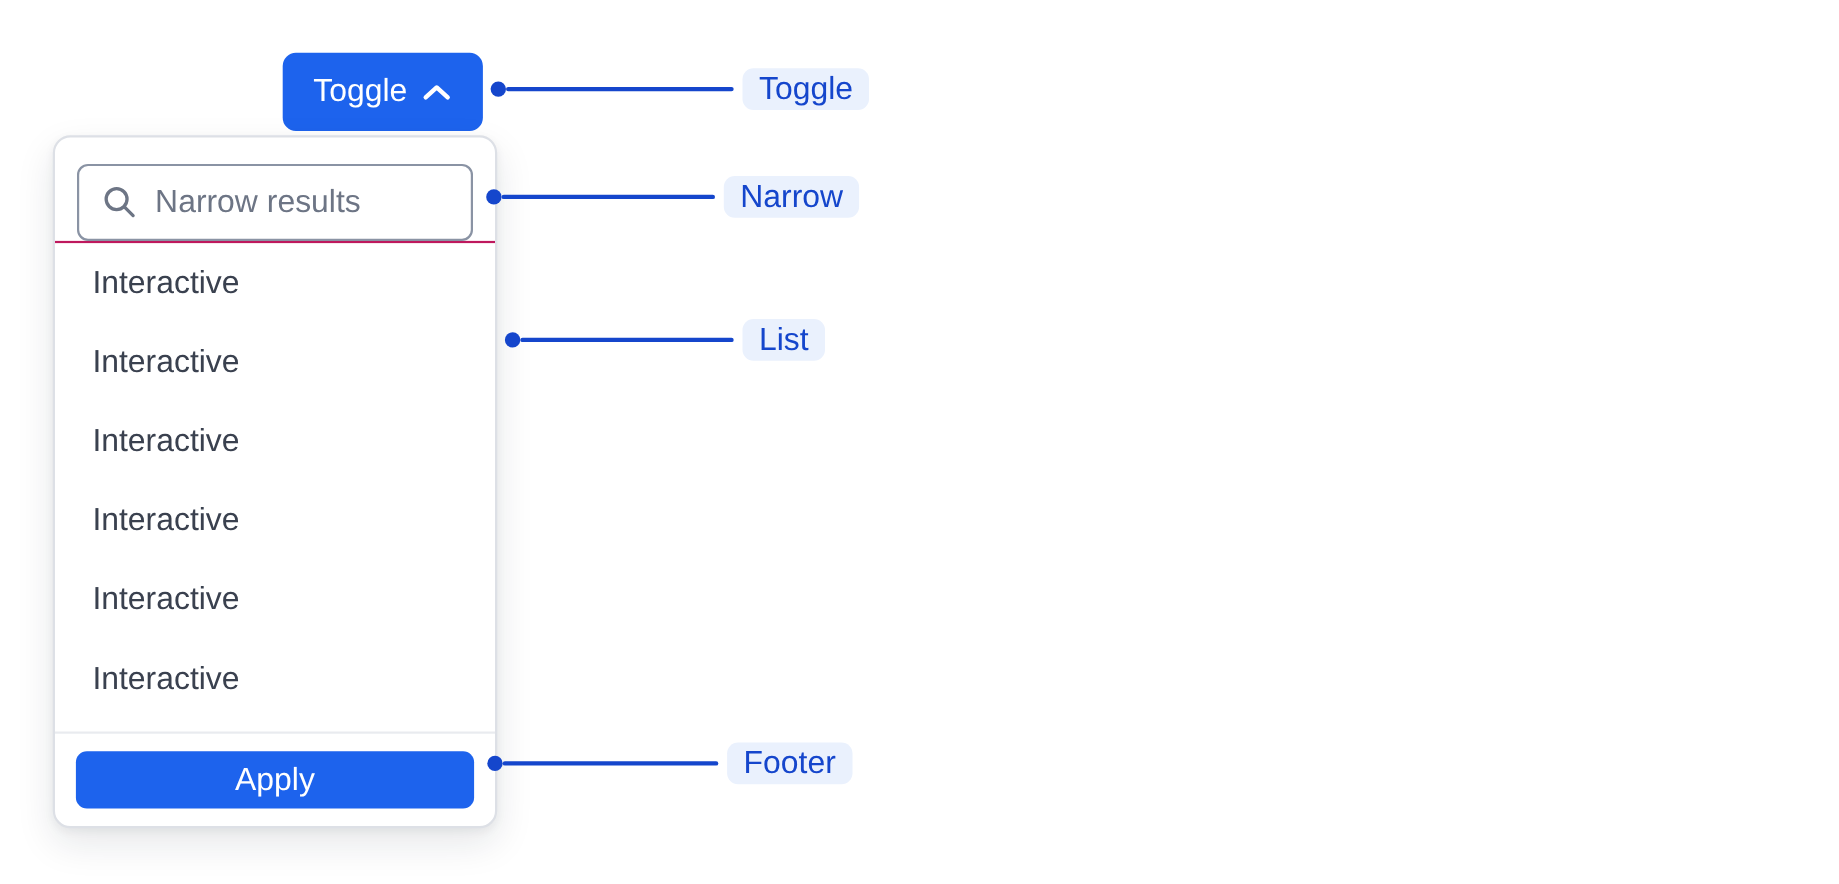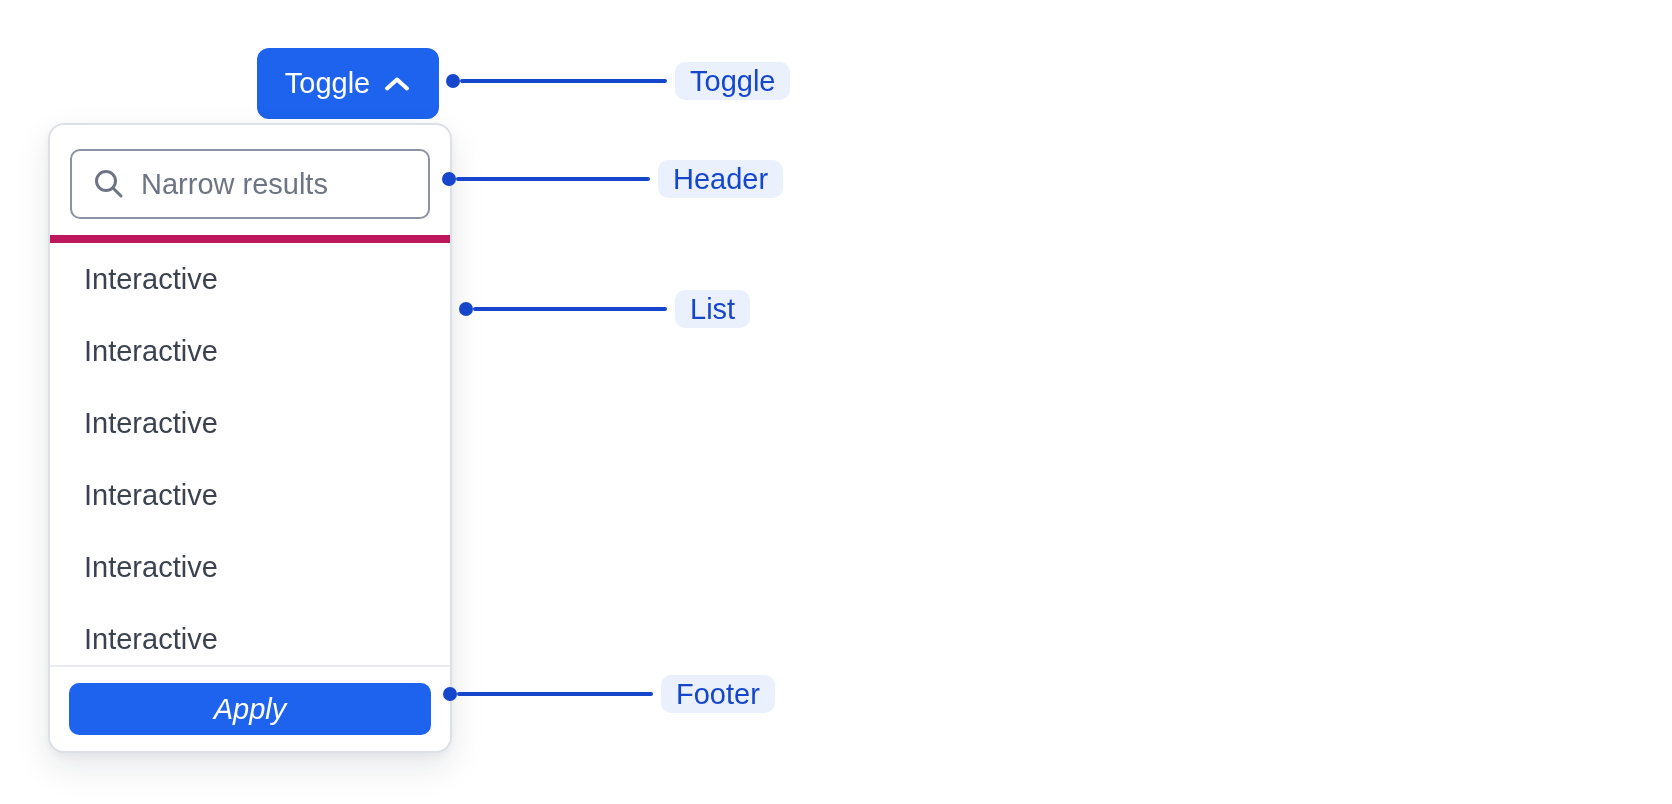--- a/index.html
+++ b/index.html
@@ -37,22 +37,22 @@
     width: 404px; height: 630px;
     background: #ffffff;
     border: 2px solid #dde0e6;
     border-radius: 16px;
     box-shadow: 0 14px 34px rgba(23, 32, 48, 0.10), 0 3px 8px rgba(23,32,48,0.05);
     display: flex;
     flex-direction: column;
     overflow: hidden;
   }
   .panel-header {
-    padding: 24px 20px 16px 20px;
-    border-bottom: 8px solid #be185d;
+    padding: 24px 20px 0 20px;
+    border-bottom: 2px solid #be185d;
     flex: 0 0 auto;
   }
   .search-box {
     height: 70px;
     border: 2px solid #8a93a4;
     border-radius: 10px;
     display: flex;
     align-items: center;
     padding: 0 18px 0 20px;
     gap: 15px;
@@ -98,21 +98,20 @@
     width: 100%;
     height: 52px;
     background: #1d63ed;
     color: #ffffff;
     border: none;
     border-radius: 10px;
     font-family: inherit;
     font-size: 29px;
     font-weight: 500;
     cursor: pointer;
-    font-style: italic;
   }
 
   
   .annotation {
     position: absolute;
     height: 38px;
     display: flex;
     align-items: center;
   }
   .annotation .dot {
@@ -189,21 +188,21 @@
 
 <div class="annotation annot-toggle">
   <span class="dot"></span>
   <span class="line"></span>
   <span class="badge">Toggle</span>
 </div>
 
 <div class="annotation annot-header">
   <span class="dot"></span>
   <span class="line"></span>
-  <span class="badge">Header</span>
+  <span class="badge">Narrow</span>
 </div>
 
 <div class="annotation annot-list">
   <span class="dot"></span>
   <span class="line"></span>
   <span class="badge">List</span>
 </div>
 
 <div class="annotation annot-footer">
   <span class="dot"></span>

